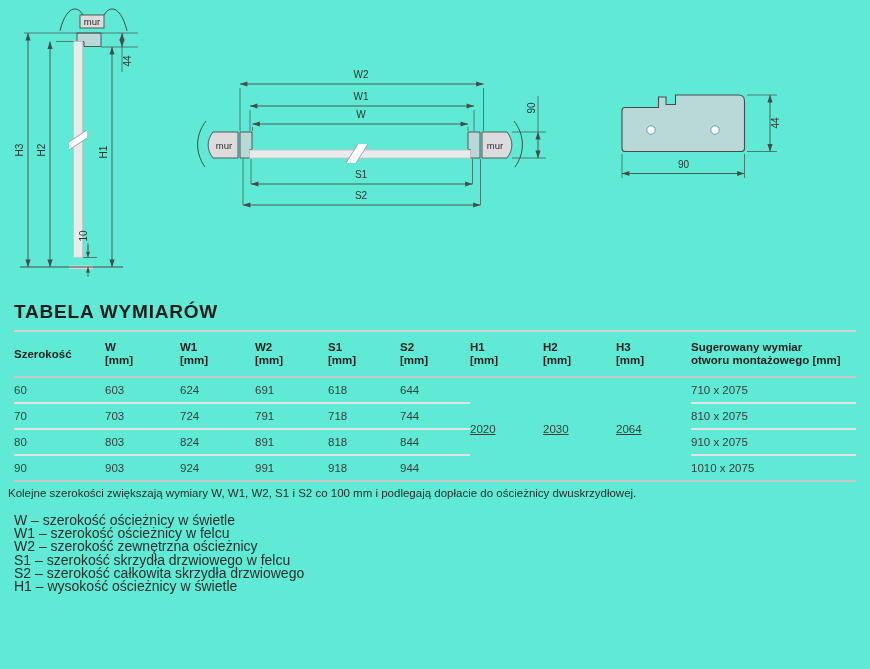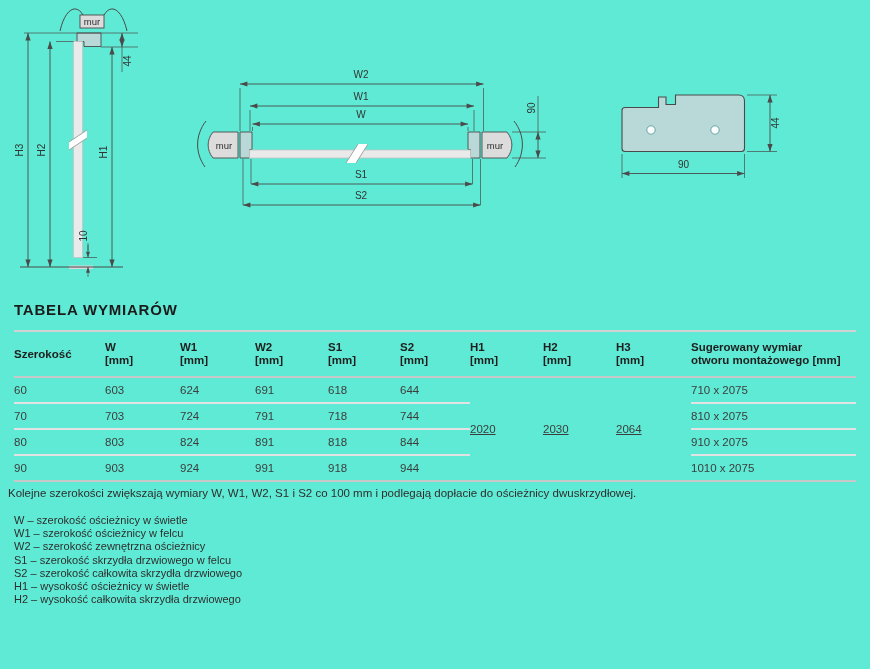--- a/index.html
+++ b/index.html
@@ -14,21 +14,21 @@
   }
   svg text.wall-t { font-size:9.5px; fill:#2e2e2e; }
   .ln   { stroke:#4a4a4a; stroke-width:1;   fill:none; }
   .ext  { stroke:#4a4a4a; stroke-width:0.7; fill:none; }
   .dim  { stroke:#4a4a4a; stroke-width:0.9; fill:none;
           marker-start:url(#mb); marker-end:url(#ma); }
   .brk  { stroke:#9a9a9a; stroke-width:0.9; fill:none; }
 
   .page-title {
     position:absolute; left:14px; top:301px;
-    font-size:15px; font-weight:bold; letter-spacing:0.8px; color:#1b1b1b;
+    font-size:19px; font-weight:bold; letter-spacing:0.8px; color:#1b1b1b;
   }
   .dim-table {
     position:absolute; left:14px; top:330px; width:842px;
     border-collapse:collapse; table-layout:fixed;
     border-top:2px solid #d2d2d2;
     font-size:11.5px; color:#3d3d3d;
   }
   .dim-table thead th {
     text-align:left; vertical-align:middle; font-weight:bold; color:#1e1e1e;
     padding:9px 4px 9px 0; border-bottom:2px solid #c8c8c8; line-height:13px;
@@ -38,21 +38,21 @@
     padding:6px 4px 6px 0; border-bottom:2px solid #e2e2e2; line-height:12px;
   }
   .dim-table tbody tr:last-child td { border-bottom:2px solid #c8c8c8; }
   .dim-table td.merged { border-bottom:2px solid #c8c8c8; vertical-align:middle;text-decoration:underline; }
   .footnote {
     position:absolute; left:8px; top:487px; width:842px;
     font-size:11.5px; color:#2e2e2e;
   }
   .legend {
     position:absolute; left:14px; top:514px;
-    font-size:11px; line-height:13.2px; color:#2e2e2e;
+    font-size:14px; line-height:13.2px; color:#2e2e2e;
   }
   .legend div { white-space:nowrap; }
 </style>
 </head>
 <body>
 
 <div class="page">
 
   <svg class="drawings" width="870" height="300" viewBox="0 0 870 300">
     <defs>
@@ -275,16 +275,15 @@
 
   <div class="footnote">Kolejne szerokości zwiększają wymiary W, W1, W2, S1 i S2 co 100 mm i podlegają dopłacie do ościeżnicy dwuskrzydłowej.</div>
 
   <div class="legend">
     <div>W – szerokość ościeżnicy w świetle</div>
     <div>W1 – szerokość ościeżnicy w felcu</div>
     <div>W2 – szerokość zewnętrzna ościeżnicy</div>
     <div>S1 – szerokość skrzydła drzwiowego w felcu</div>
     <div>S2 – szerokość całkowita skrzydła drzwiowego</div>
     <div>H1 – wysokość ościeżnicy w świetle</div>
-    <div>H2 – wysokość całkowita skrzydła drzwiowego</div>
   </div>
 
 </div>
 
 </body></html>

